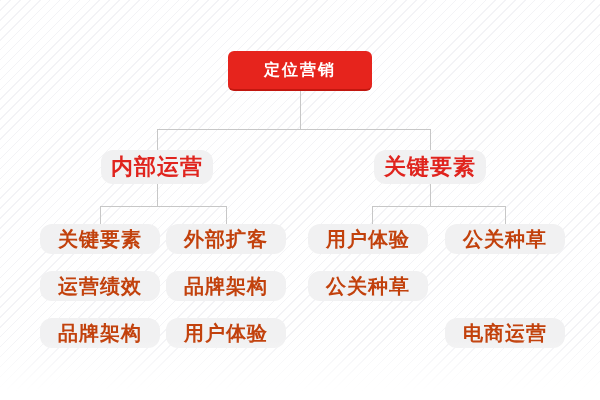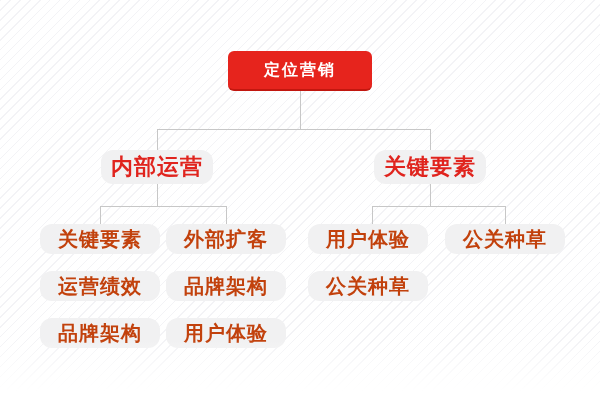--- a/index.html
+++ b/index.html
@@ -131,15 +131,18 @@
 
   <div class="node leaf c3 r1">
     <span>用户体验</span>
   </div>
   <div class="node leaf c4 r1">
     <span>公关种草</span>
   </div>
   <div class="node leaf c3 r2">
     <span>公关种草</span>
   </div>
+  <div class="node leaf c4 r3">
+    <span>电商运营</span>
+  </div>
 
   <div class="bottom-fade"></div>
 </div>
 
 </body></html>

